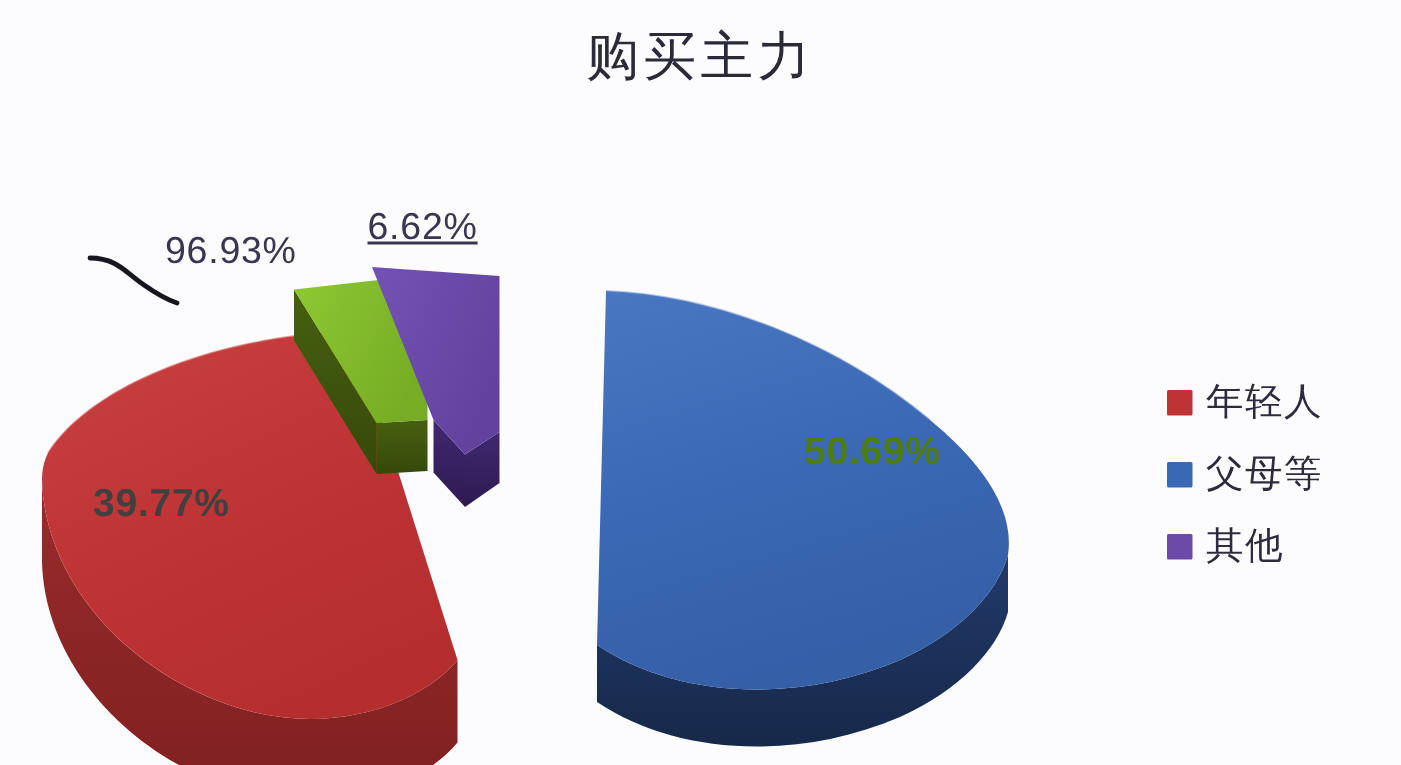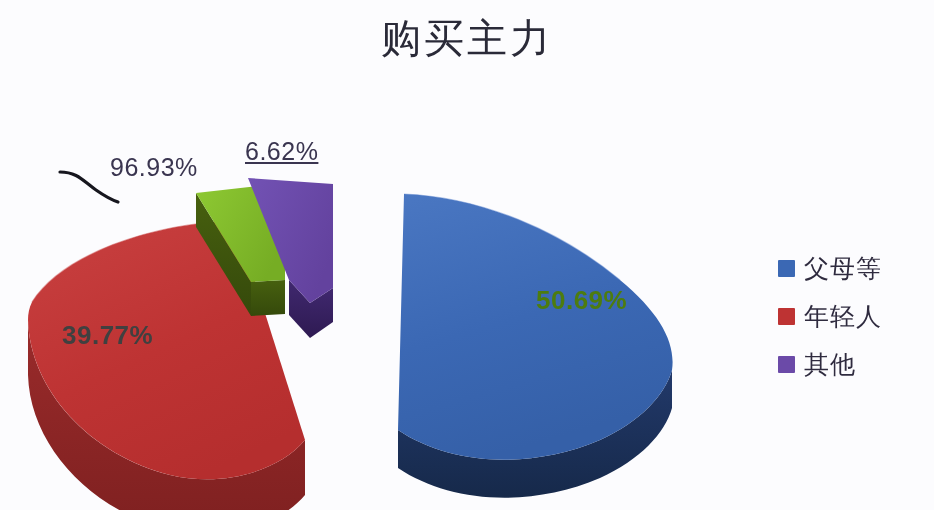--- a/index.html
+++ b/index.html
@@ -16,21 +16,21 @@
     font-family: "Liberation Sans", "DejaVu Sans", sans-serif;
   }
 
   
   #chart-title {
     position: absolute;
     top: 8px;
     left: 0;
     width: 934px;
     text-align: center;
-    font-size: 40px;
+    font-size: 35px;
     line-height: 60px;
     color: #2a2a38;
     letter-spacing: 3px;
     font-weight: 400;
     white-space: nowrap;
   }
 
   
   #plot-area {
     position: absolute;
@@ -226,27 +226,27 @@
   </div>
 
   <div class="data-label" id="label-blue">50.69%</div>
   <div class="data-label" id="label-red">39.77%</div>
   <div class="data-label" id="label-green">96.93%</div>
   <div class="data-label" id="label-purple">6.62%</div>
 
   <div id="legend">
 
     <div class="legend-row">
+      <span class="legend-swatch" style="background:#be3333"></span>
+      <span class="legend-label">年轻人</span>
+    </div>
+
+    <div class="legend-row">
       <span class="legend-swatch" style="background:#3b68b4"></span>
       <span class="legend-label">父母等</span>
-    </div>
-
-    <div class="legend-row">
-      <span class="legend-swatch" style="background:#be3333"></span>
-      <span class="legend-label">年轻人</span>
     </div>
 
 
     <div class="legend-row">
       <span class="legend-swatch" style="background:#6b4aa8"></span>
       <span class="legend-label">其他</span>
     </div>
 
   </div>
 

